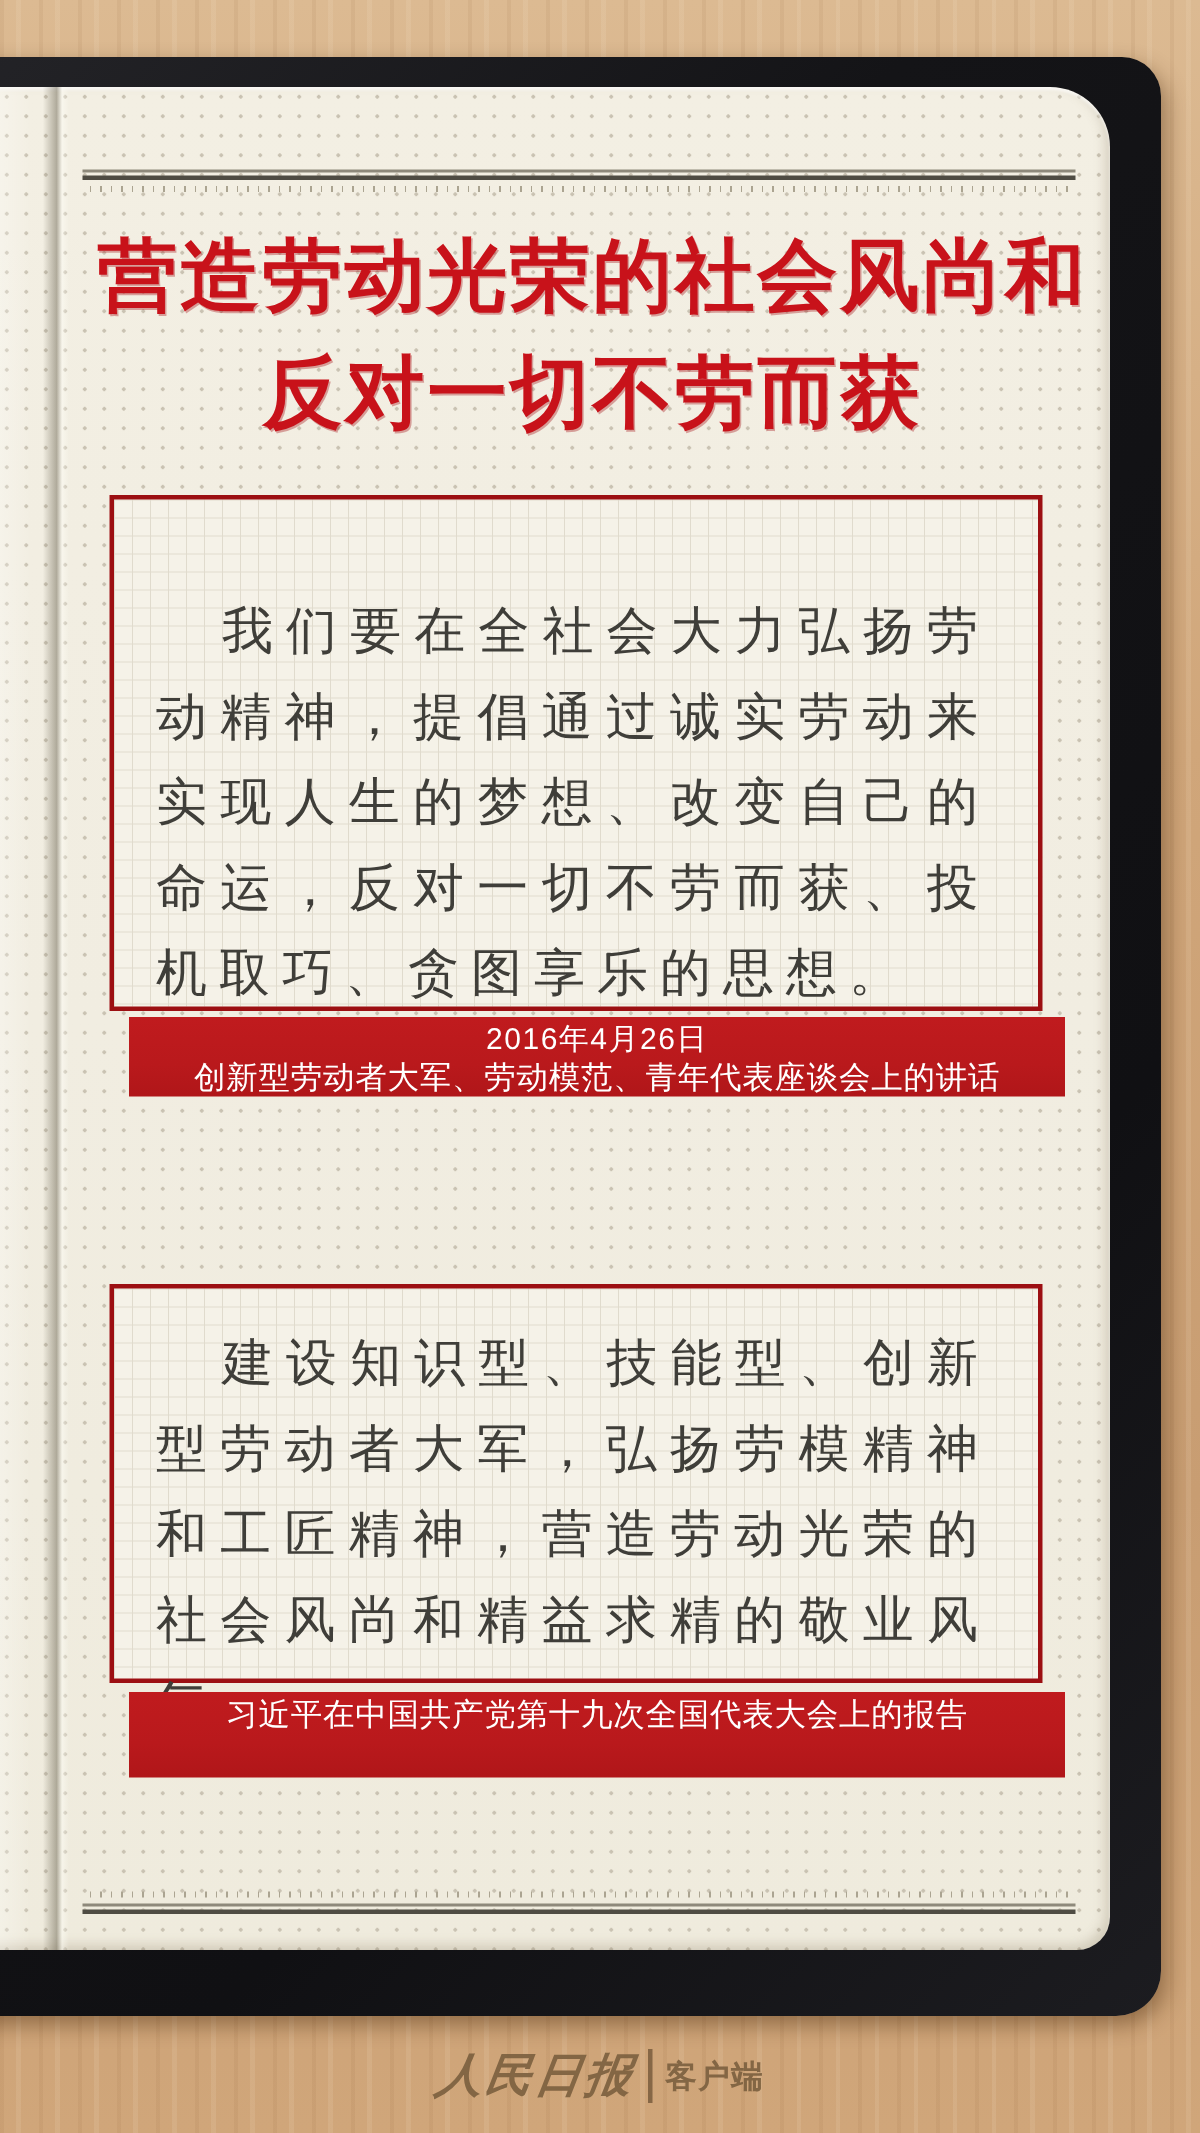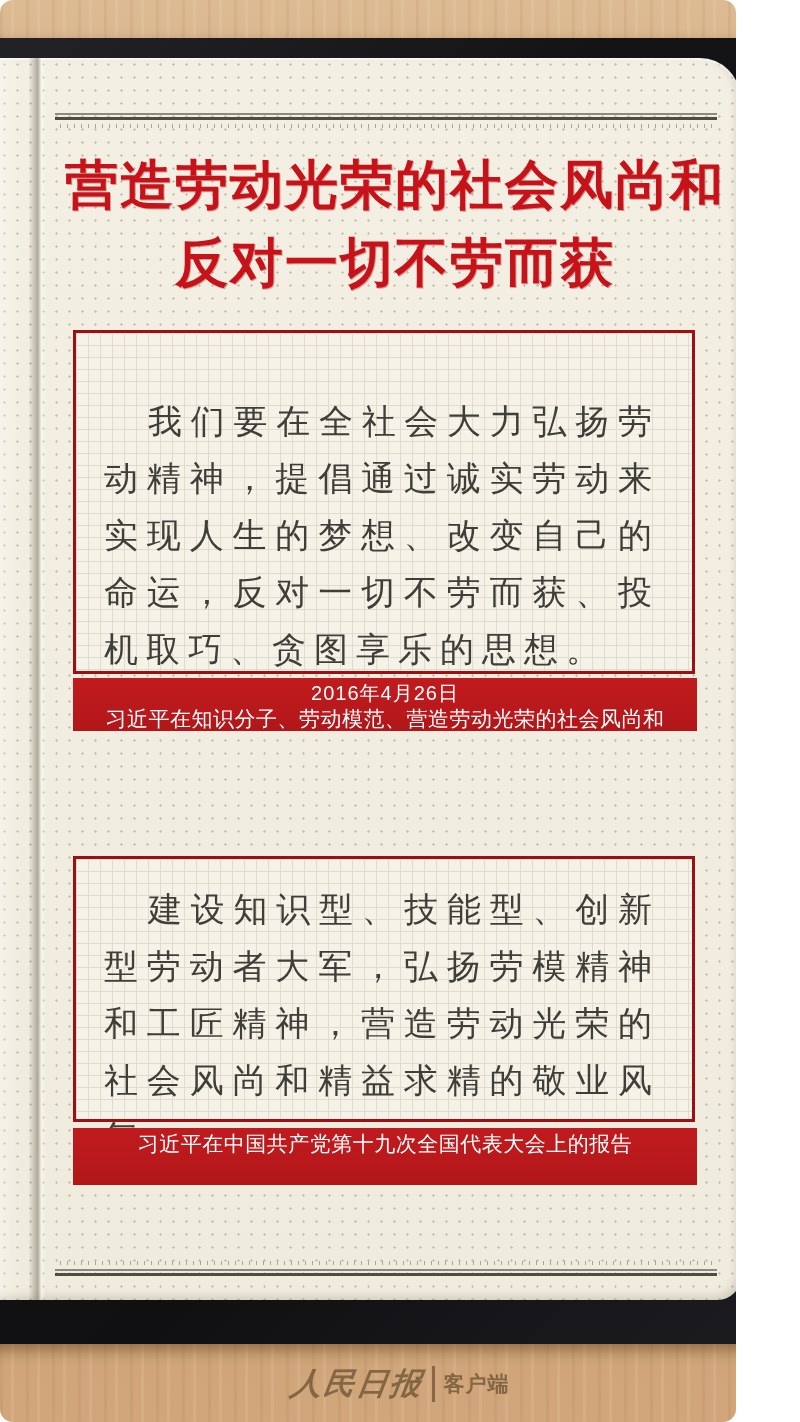--- a/index.html
+++ b/index.html
@@ -6,27 +6,26 @@
     --wood-light:#dcba92; --wood-mid:#d0a67a; --wood-dark:#c89d72;
     --cover:#17171a; --page:#f1ede1; --dot:#c9c2b2;
     --rule-light:#8e897b; --rule-dark:#4f4c43;
     --grid-bg:#f5f2e8; --grid-line:#e0dbcd;
     --title-red:#c8121a; --border-red:#9c0f12; --banner-red:#b9191c;
     --ink:#3f3e39; --brand-brown:#7d6140;
   }
   html,body{margin:0;padding:0;}
   body{width:800px;height:1422px;overflow:hidden;
        font-family:"Liberation Sans","DejaVu Sans",sans-serif;}
-  .stage{position:relative;width:736px;height:1422px;overflow:hidden;
+  .stage{position:relative;width:800px;height:1422px;overflow:hidden;
     background:
       repeating-linear-gradient(90deg,
         rgba(120,72,30,0.07) 0 3px, rgba(120,72,30,0) 3px 11px,
         rgba(255,246,228,0.10) 11px 14px, rgba(120,72,30,0) 14px 26px),
       linear-gradient(180deg,var(--wood-light) 0%,var(--wood-mid) 35%,var(--wood-dark) 70%,var(--wood-mid) 100%);
-    border-radius: 13px;
   }
   
   .notebook{position:absolute;left:-28px;top:38px;width:802px;height:1306px;
     background:linear-gradient(135deg,#232327 0%,#141417 30%,#101013 70%,#1c1c20 100%);
     border-radius:6px 26px 30px 6px;
     box-shadow:3px 6px 14px rgba(70,40,12,0.45);}
   .page{position:absolute;left:0;top:20px;width:768px;height:1242px;
     background:
       radial-gradient(circle,var(--dot) 1.1px,rgba(0,0,0,0) 1.3px),
       linear-gradient(180deg,#f3efe3 0%,var(--page) 50%,#efebdd 100%);
@@ -62,21 +61,21 @@
     background-size:12px 12px,12px 12px,100% 100%;}
   .quote-box-1{top:330px;height:344px;}
   .quote-box-2{top:856px;height:266px;}
   .quote-text{margin:0 32px 0 28px;color:var(--ink);
     font-family:"Liberation Serif","DejaVu Serif",serif;
     font-size:34px;line-height:57px;letter-spacing:8px;
     text-align:justify;text-indent:44px;}
   .quote-box-1 .quote-text{margin-top:60px;}
   .quote-box-2 .quote-text{margin-top:22px;}
   
-  .banner{position:absolute;left:73px;width:624px;box-sizing:border-box;
+  .banner{position:absolute;left:86px;width:624px;box-sizing:border-box;
     background:linear-gradient(180deg,#c01b1e 0%,var(--banner-red) 60%,#b01619 100%);
     color:#ffffff;text-align:center;padding-top:3px;}
   .banner-1{top:678px;height:53px;}
   .banner-2{top:1128px;height:57px;}
   .banner .date{font-size:20px;line-height:25px;font-weight:400;letter-spacing:1px;}
   .banner .source{font-size:21px;line-height:26px;font-weight:400;letter-spacing:0.5px;}
   
   .brand{position:absolute;left:0;top:1360px;width:800px;height:48px;
     display:flex;align-items:center;justify-content:center;gap:9px;
     color:var(--brand-brown);}
@@ -107,21 +106,21 @@
   <h1 class="title" style="margin:0">
     <div>营造劳动光荣的社会风尚和</div>
     <div>反对一切不劳而获</div>
   </h1>
 
   <section class="quote-box quote-box-1">
     <p class="quote-text">我们要在全社会大力弘扬劳动精神，提倡通过诚实劳动来实现人生的梦想、改变自己的命运，反对一切不劳而获、投机取巧、贪图享乐的思想。</p>
   </section>
   <div class="banner banner-1">
     <div class="date">2016年4月26日</div>
-    <div class="source">习近平在知识分子、劳动模范、营造劳动光荣的社会风尚和</div>
+    <div class="source">创新型劳动者大军、劳动模范、青年代表座谈会上的讲话</div>
   </div>
 
   <section class="quote-box quote-box-2">
     <p class="quote-text">建设知识型、技能型、创新型劳动者大军，弘扬劳模精神和工匠精神，营造劳动光荣的社会风尚和精益求精的敬业风气。</p>
   </section>
   <div class="banner banner-2">
     <div class="source">习近平在中国共产党第十九次全国代表大会上的报告</div>
   </div>
 
   <div class="rule rule-bottom">

